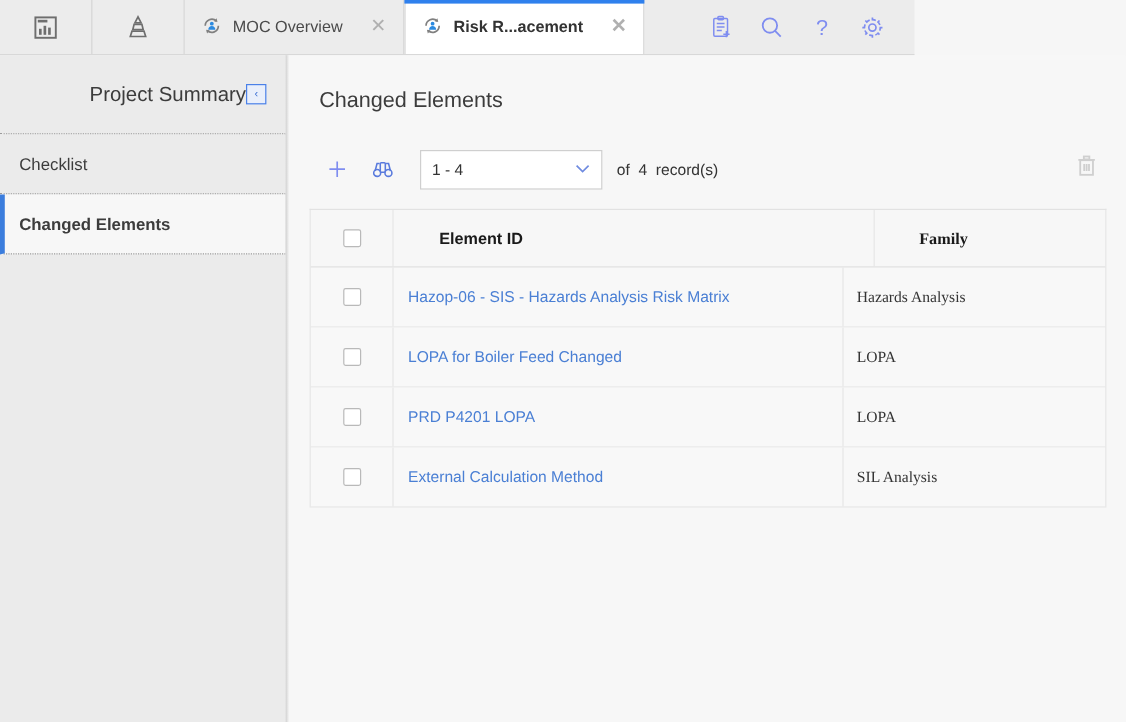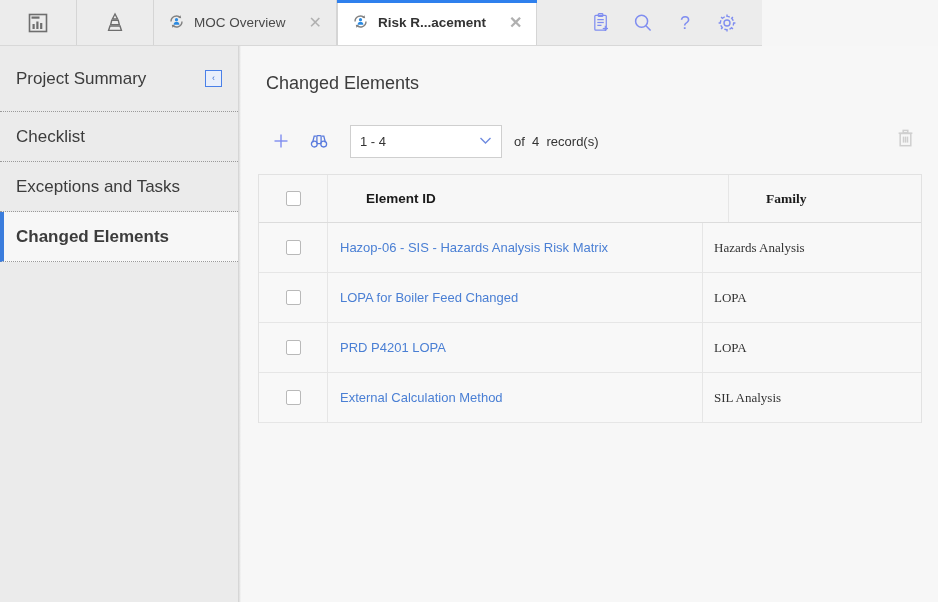--- a/index.html
+++ b/index.html
@@ -77,34 +77,35 @@
   }
   .sidebar-header {
     height: 66px;
     display: flex; align-items: center;
     padding: 0 16px 0 16px;
     border-bottom: 1px dotted #9a9a9a;
   }
   .sidebar-title {
     font-size: 17px; color: #3c3c3c;
     flex: 1;
+    text-align: right;
   }
   .collapse-btn {
     width: 17px; height: 17px;
     border: 1px solid #4a80e8;
     background: #e9effb;
     display: flex; align-items: center; justify-content: center;
     color: #3b6fd4; font-size: 9px; line-height: 1;
     cursor: pointer;
   }
   .sidebar-item {
     height: 50px;
     display: flex; align-items: center;
     padding-left: 16px;
-    font-size: 17px;
+    font-size: 14px;
     color: #3c3c3c;
     border-bottom: 1px dotted #9a9a9a;
     cursor: pointer;
     background: #ebebeb;
   }
   .sidebar-item.selected {
     background: #f7f7f7;
     font-weight: bold;
     border-left: 4px solid #3b7ddd;
     padding-left: 12px;
@@ -319,23 +320,20 @@
     <div class="sidebar-title">Project Summary</div>
     <div class="collapse-btn">
       <span>‹</span>
     </div>
   </div>
 
   <div class="sidebar-item">
     <span>Checklist</span>
   </div>
 
-  <div class="sidebar-item">
-    <span>Exceptions and Tasks</span>
-  </div>
 
   <div class="sidebar-item selected">
     <span>Changed Elements</span>
   </div>
 
 </div>
 
 <div class="content">
 
   <div class="page-title">Changed Elements</div>

